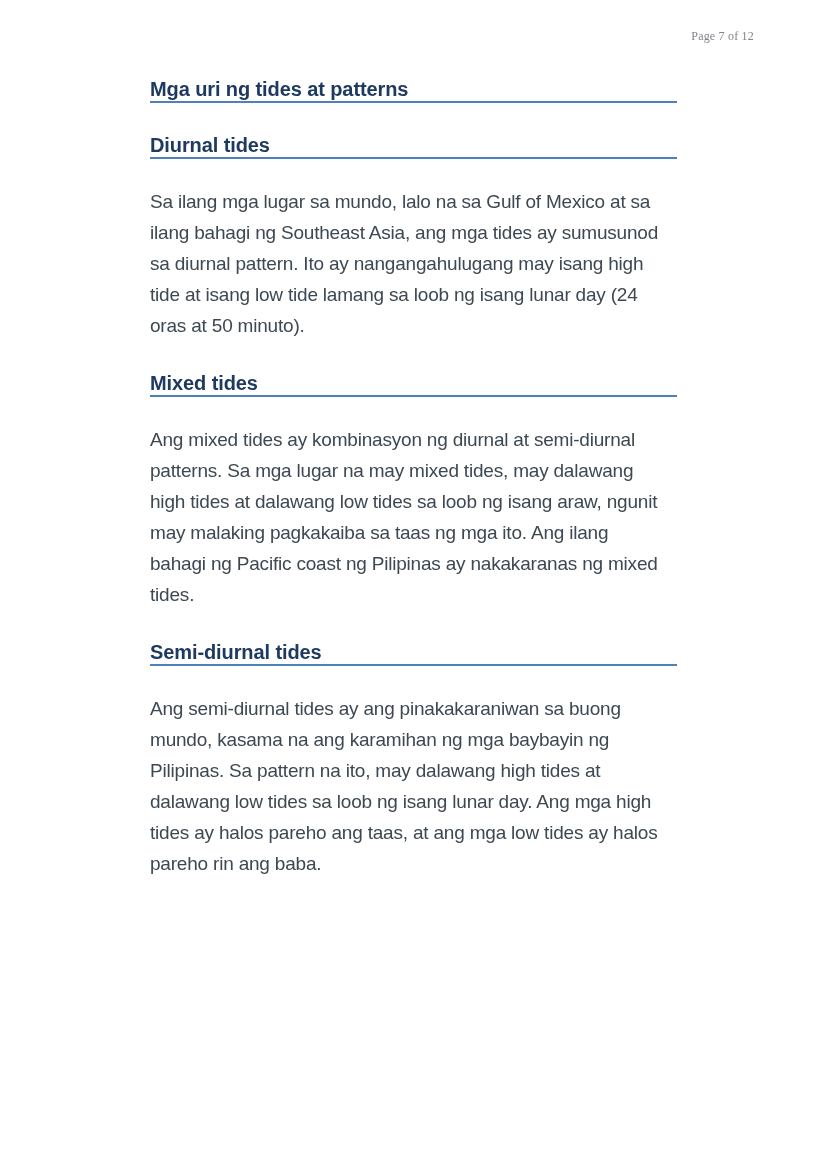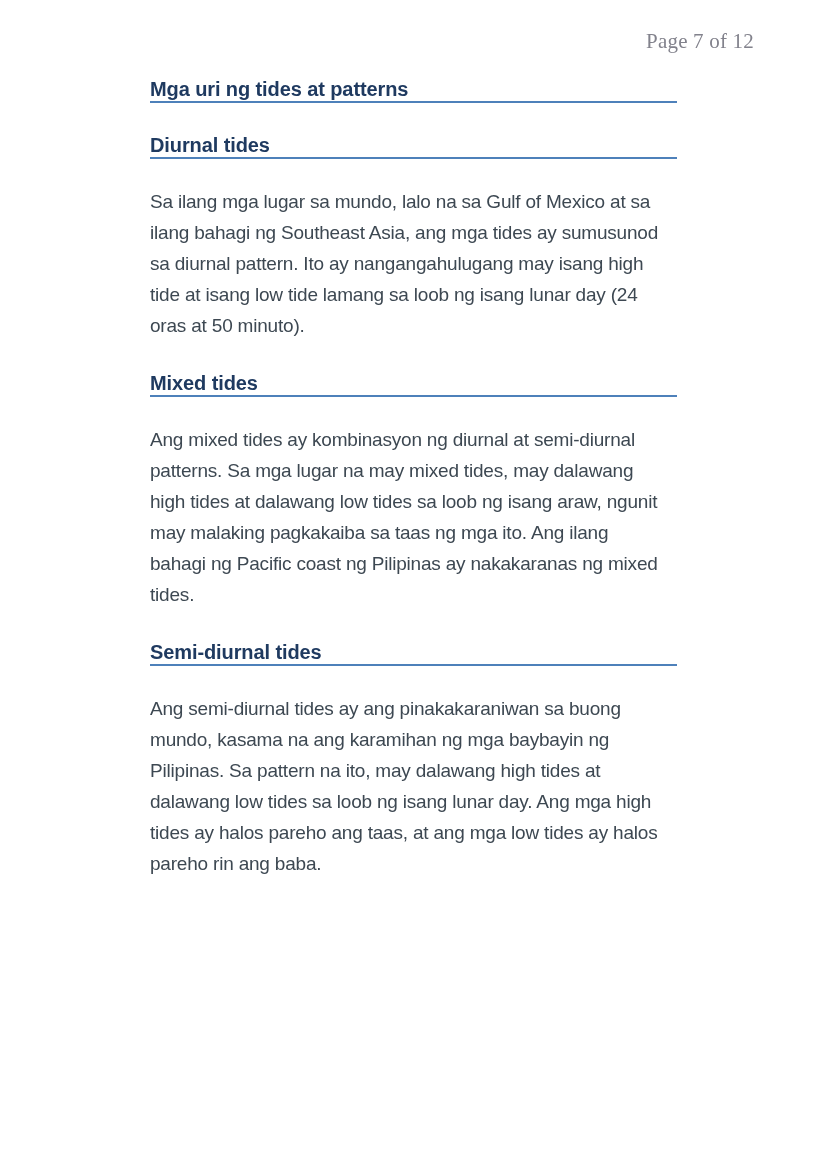--- a/index.html
+++ b/index.html
@@ -14,21 +14,21 @@
   .page {
     position: absolute;
     inset: 0;
     background: #ffffff;
   }
   .page-number {
     position: absolute;
     top: 29px;
     right: 74px;
     font-family: "Liberation Serif", serif;
-    font-size: 21px;
+    font-size: 12px;
     color: #82828c;
     letter-spacing: 0.2px;
   }
   .content {
     position: absolute;
     left: 150px;
     top: 77px;
     width: 527px;
   }
   .doc-title {

